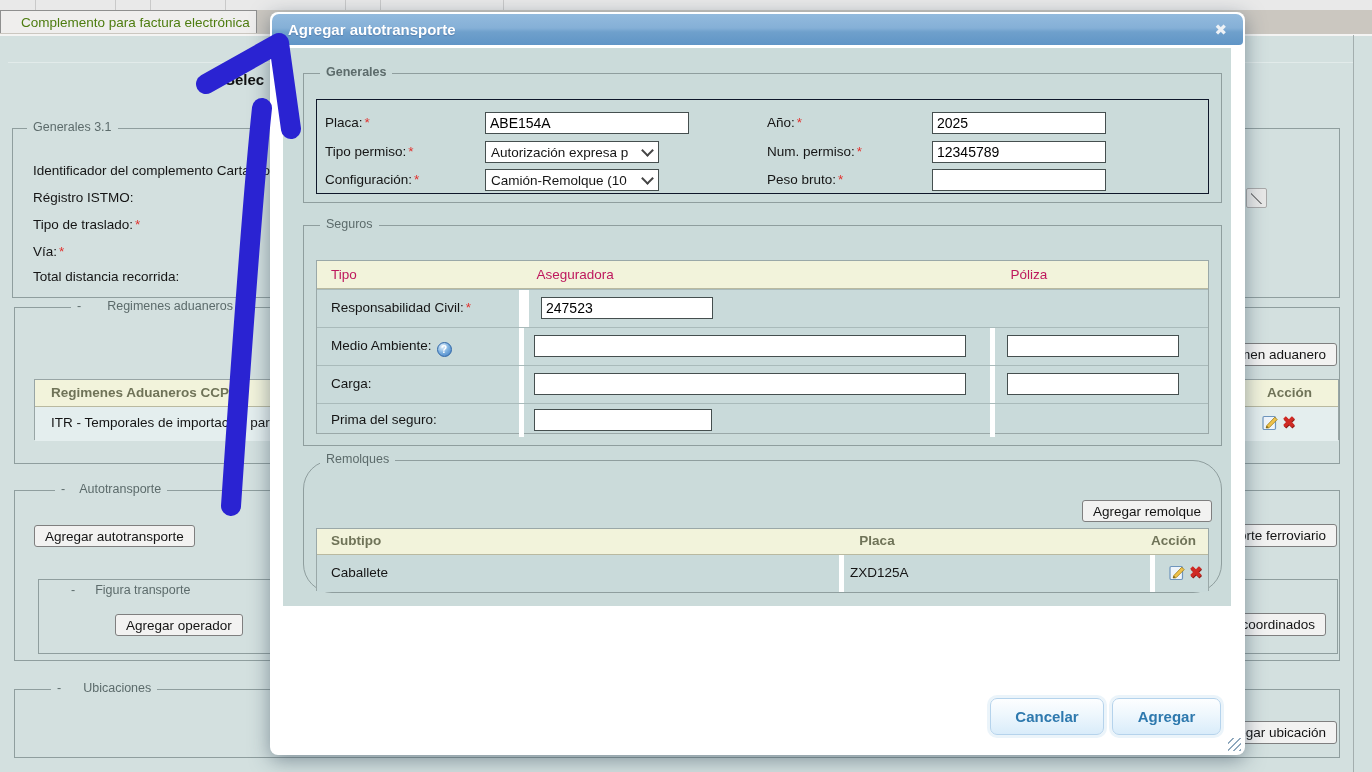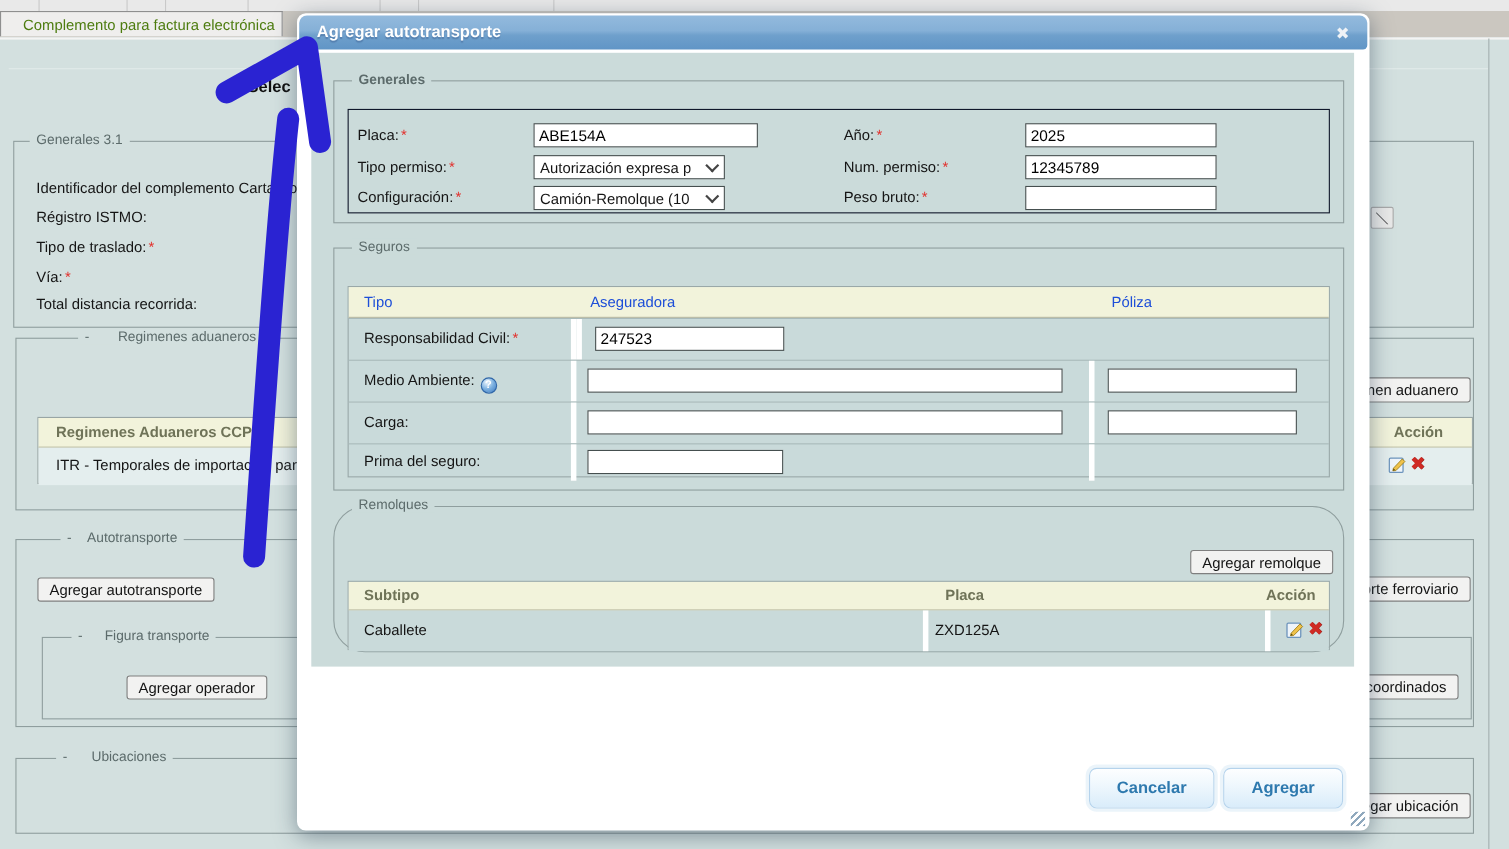--- a/index.html
+++ b/index.html
@@ -45,21 +45,21 @@
          box-shadow:0 5px 20px rgba(45,65,85,.5);z-index:10;}
   #modal-header{left:2px;top:2px;width:971px;height:31px;border-radius:7px 7px 4px 4px;
         background:linear-gradient(180deg,#93badd 0%,#85b0d7 45%,#6fa0cc 58%,#6095c6 100%);
         display:flex;align-items:center;box-sizing:border-box;padding:0 16px;}
   #modal-title{color:#fff;font-weight:bold;font-size:15px;text-shadow:0 1px 1px rgba(20,40,90,.25);}
   #modal-close{margin-left:auto;color:#eef2f6;font-weight:bold;font-size:15px;cursor:pointer;}
   #modal-content{left:13px;top:36px;width:948px;height:558px;background:#cbdbda;}
   .inner-box{position:absolute;border:1px solid #0f172a;box-sizing:border-box;padding-left:33px;}
   
   .seg-table{position:absolute;border:1px solid #9aa8a8;box-sizing:border-box;background:#c9dada;}
-  .seg-head{display:flex;height:27px;align-items:center;background:#f2f3db;color:#1d4ed8;
+  .seg-head{display:flex;height:27px;align-items:center;background:#f2f3db;color:#be185d;
             border-bottom:1px solid #b9b9a0;}
   .seg-row{display:flex;position:relative;border-top:1px solid #a9baba;}
   .seg-row:first-of-type{border-top:none;}
   .vsep{width:5px;background:#fff;flex:none;}
   .cell{position:relative;box-sizing:border-box;}
   .icon-btns{display:flex;align-items:center;gap:2px;}
   .xicon{color:#cf2a24;font-weight:bold;font-size:17px;line-height:17px;cursor:pointer;
          text-shadow:0.5px 0.5px 0 #8a1a14;font-family:"DejaVu Sans",sans-serif;}
   .help{display:inline-flex;align-items:center;justify-content:center;width:15px;height:15px;border-radius:50%;
         background:radial-gradient(circle at 35% 28%,#eaf4fc,#7db1e0 48%,#3c78c0);
@@ -150,21 +150,21 @@
     <span class="legend" style="left:40px;">
       <span class="dash" style="margin-right:14px;">-</span><span>Autotransporte</span>
     </span>
     <div class="btn-gray" style="left:19px;top:34px;height:22px;">
       <span>Agregar autotransporte</span>
     </div>
     <div class="btn-gray" style="right:2px;top:33px;height:23px;">
       <span>Agregar transporte ferroviario</span>
     </div>
     <div class="fs fs-page" style="left:23px;top:88px;width:1300px;height:75px;">
-      <span class="legend" style="left:26px;">
+      <span class="legend" style="left:26px;margin-top:12px;">
         <span class="dash" style="margin-right:20px;">-</span><span>Figura transporte</span>
       </span>
       <div class="btn-gray" style="left:76px;top:34px;height:22px;">
         <span>Agregar operador</span>
       </div>
       <div class="btn-gray" style="right:11px;top:33px;height:23px;">
         <span>Agregar transportes coordinados</span>
       </div>
     </div>
   </div>

